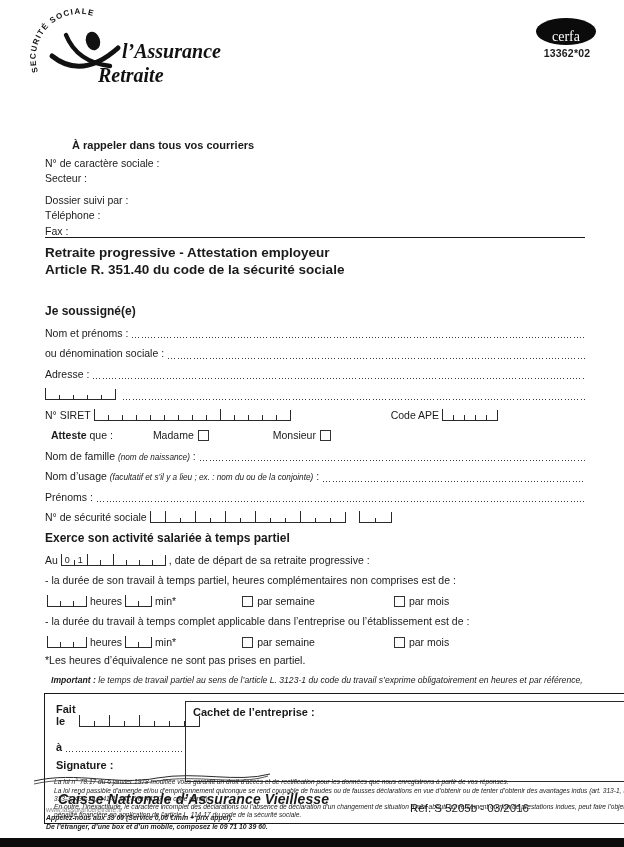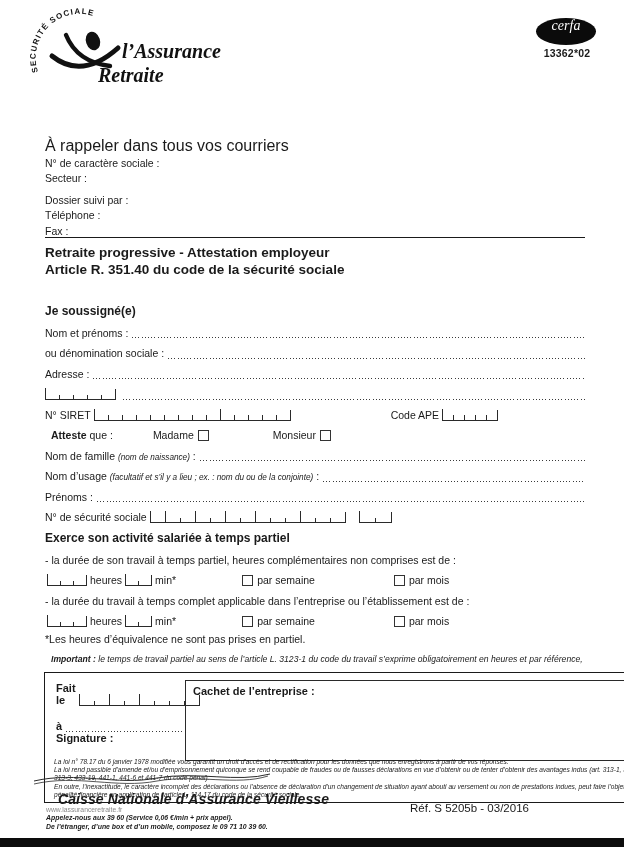--- a/index.html
+++ b/index.html
@@ -2,26 +2,26 @@
 <html><head>
 <meta charset="utf-8">
 <style>
   html,body{margin:0;padding:0;background:#e8e8e8;}
   .page{position:relative;width:624px;height:847px;background:#ffffff;overflow:hidden;
         font-family:"Liberation Sans",sans-serif;color:#1a1a1a;}
   
   .logo{position:absolute;left:30px;top:8px;}
   .cerfa{position:absolute;left:536px;top:18px;width:62px;text-align:center;}
   .cerfa-oval{width:60px;height:27px;background:#0b0b0b;border-radius:50%;color:#fff;
-              font-family:"Liberation Serif",serif;font-style:italic;font-size:14px;
-              display:flex;align-items:flex-start;justify-content:center;}
+              font-family:"Liberation Serif",serif;font-size:14px;
+              display:flex;align-items:flex-end;justify-content:center;}
   .cerfa-num{font-size:10.5px;font-weight:bold;margin-top:2px;letter-spacing:0.2px;}
   
   .recall{position:absolute;left:45px;top:138px;font-size:10.5px;line-height:15.5px;}
-  .recall .hd{font-weight:normal;font-size:16px;margin-bottom:2px;}
+  .recall .hd{font-weight:bold;font-size:11px;margin-bottom:2px;margin-left:27px;}
   .recall .gap{height:6px;}
   
   .main{position:absolute;left:45px;top:237px;width:540px;}
   .rule{border-top:1.6px solid #1a1a1a;height:0;}
   .title{font-size:13.5px;font-weight:bold;line-height:17px;margin-top:6px;}
   .sect{font-size:12px;font-weight:bold;margin-top:26px;}
   .row{display:flex;align-items:flex-end;height:15px;margin-top:5.5px;font-size:10.5px;}
   .row .lbl{white-space:pre;}
   .note{font-style:italic;font-size:8.2px;}
   .dots{flex:1;height:12px;margin-left:4px;
@@ -43,21 +43,21 @@
   
   .important{margin-top:9px;font-size:8.6px;font-style:italic;line-height:11px;}
   .important .cont{padding-left:84px;}
   
   .sigbox{position:relative;margin-top:7px;height:131px;border:1.6px solid #1a1a1a;width:620px;
           box-sizing:border-box;margin-left:-1px;}
   .sig-left{position:absolute;left:11px;top:9px;width:128px;font-size:11px;}
   .sig-left .b{font-weight:bold;}
   .faitle{display:flex;align-items:flex-end;}
   .a-row{display:flex;align-items:flex-end;margin-top:12px;height:14px;}
-  .sig-lab{font-weight:bold;}
+  .sig-lab{margin-top:6px;font-weight:bold;}
   .cachet{position:absolute;left:140px;right:7px;top:7px;height:81px;border:1.1px solid #2a2a2a;
           font-size:11px;font-weight:bold;padding:4px 7px;box-sizing:border-box;}
   .legal{position:absolute;left:9px;right:9px;bottom:3px;font-size:6.6px;font-style:italic;
          line-height:8.2px;color:#222;}
   
   .wavy{position:absolute;left:32px;top:768px;}
   .f-org{position:absolute;left:58px;top:791px;font-size:14px;font-weight:bold;font-style:italic;
          letter-spacing:0.1px;}
   .f-www{position:absolute;left:46px;top:806px;font-size:6.8px;color:#8a8a8a;}
   .f-ph{position:absolute;left:46px;top:814px;font-size:6.9px;font-weight:bold;font-style:italic;line-height:8.6px;}
@@ -208,20 +208,35 @@
       <span class="sp" style="width:7px"></span>
       <span class="comb">
           <span class="cc tall" style="width: 16px;"></span>
           <span class="cc" style="width: 16px;"></span>
           <span class="cend"></span>
         </span>
     </div>
 
     <div class="sect" style="margin-top:8px">Exerce son activité salariée à temps partiel</div>
 
+    <div class="row">
+      <span class="lbl">Au</span>
+      <span class="comb">
+          <span class="cc tall" style="width: 13px;">0</span>
+          <span class="cc" style="width: 13px;">1</span>
+          <span class="cc tall" style="width: 13px;"></span>
+          <span class="cc" style="width: 13px;"></span>
+          <span class="cc tall" style="width: 13px;"></span>
+          <span class="cc" style="width: 13px;"></span>
+          <span class="cc" style="width: 13px;"></span>
+          <span class="cc" style="width: 13px;"></span>
+          <span class="cend"></span>
+        </span>
+      <span class="lbl">, date de départ de sa retraite progressive :</span>
+    </div>
     <div class="row">
       <span class="lbl">- la durée de son travail à temps partiel, heures complémentaires non comprises est de :</span>
     </div>
     <div class="row">
       <span class="comb" style="margin-left:2px">
           <span class="cc tall" style="width: 13px;"></span>
           <span class="cc" style="width: 13px;"></span>
           <span class="cc" style="width: 13px;"></span>
           <span class="cend"></span>
         </span>

